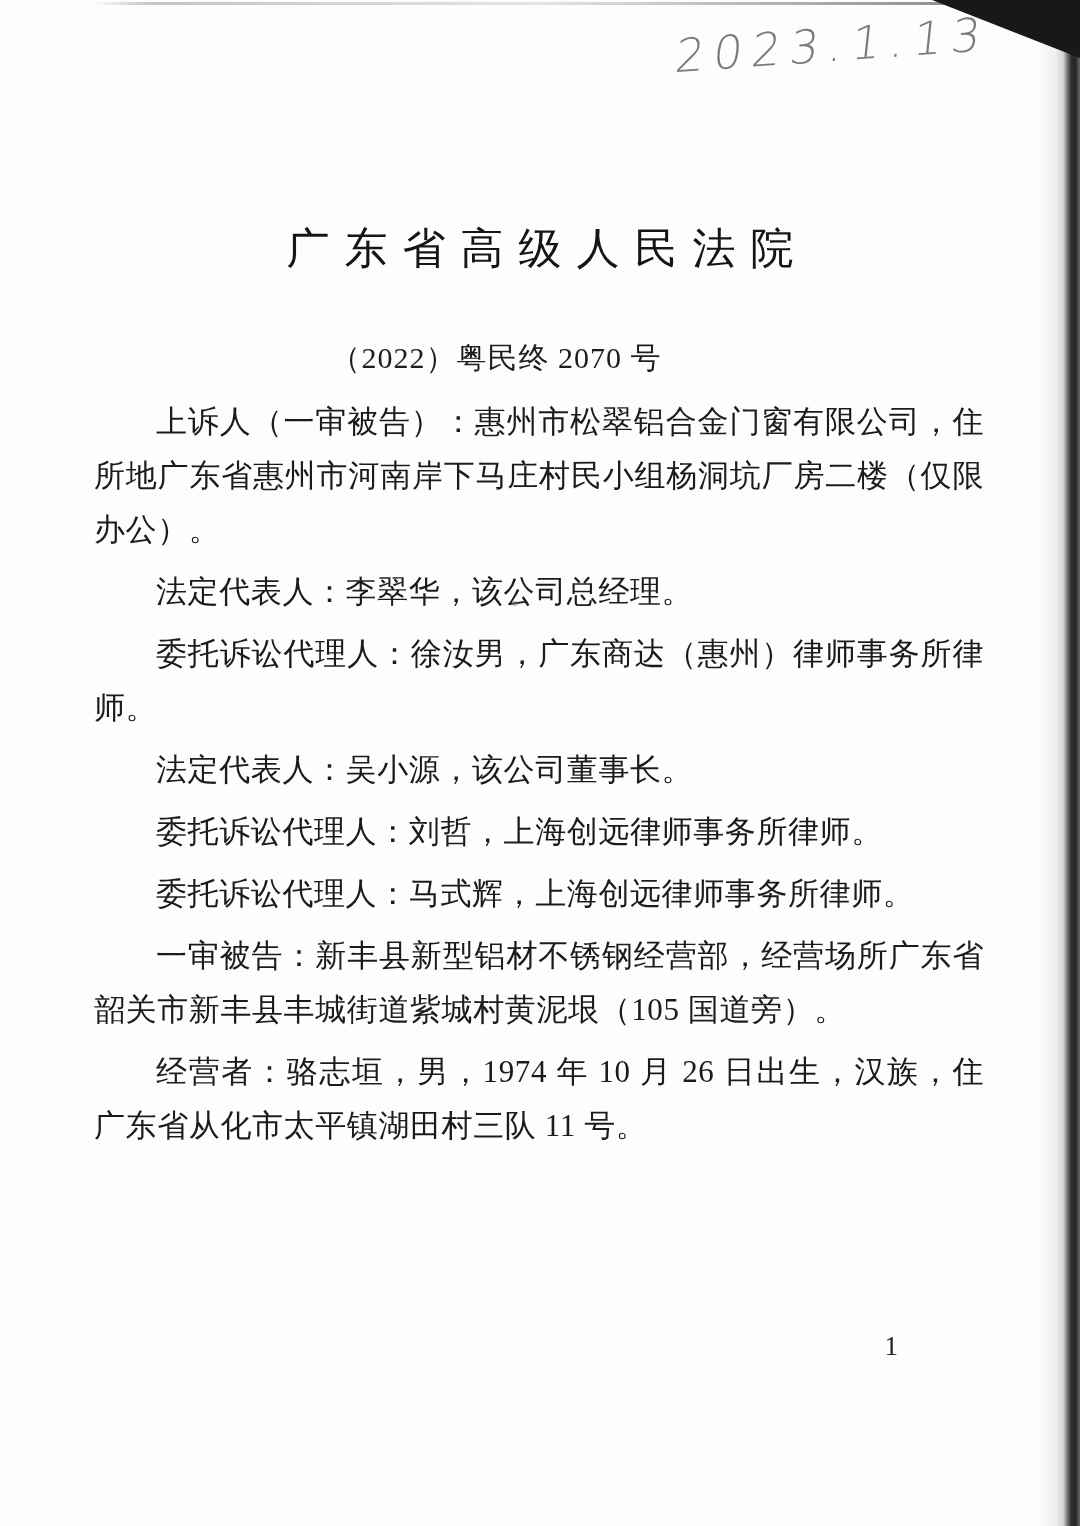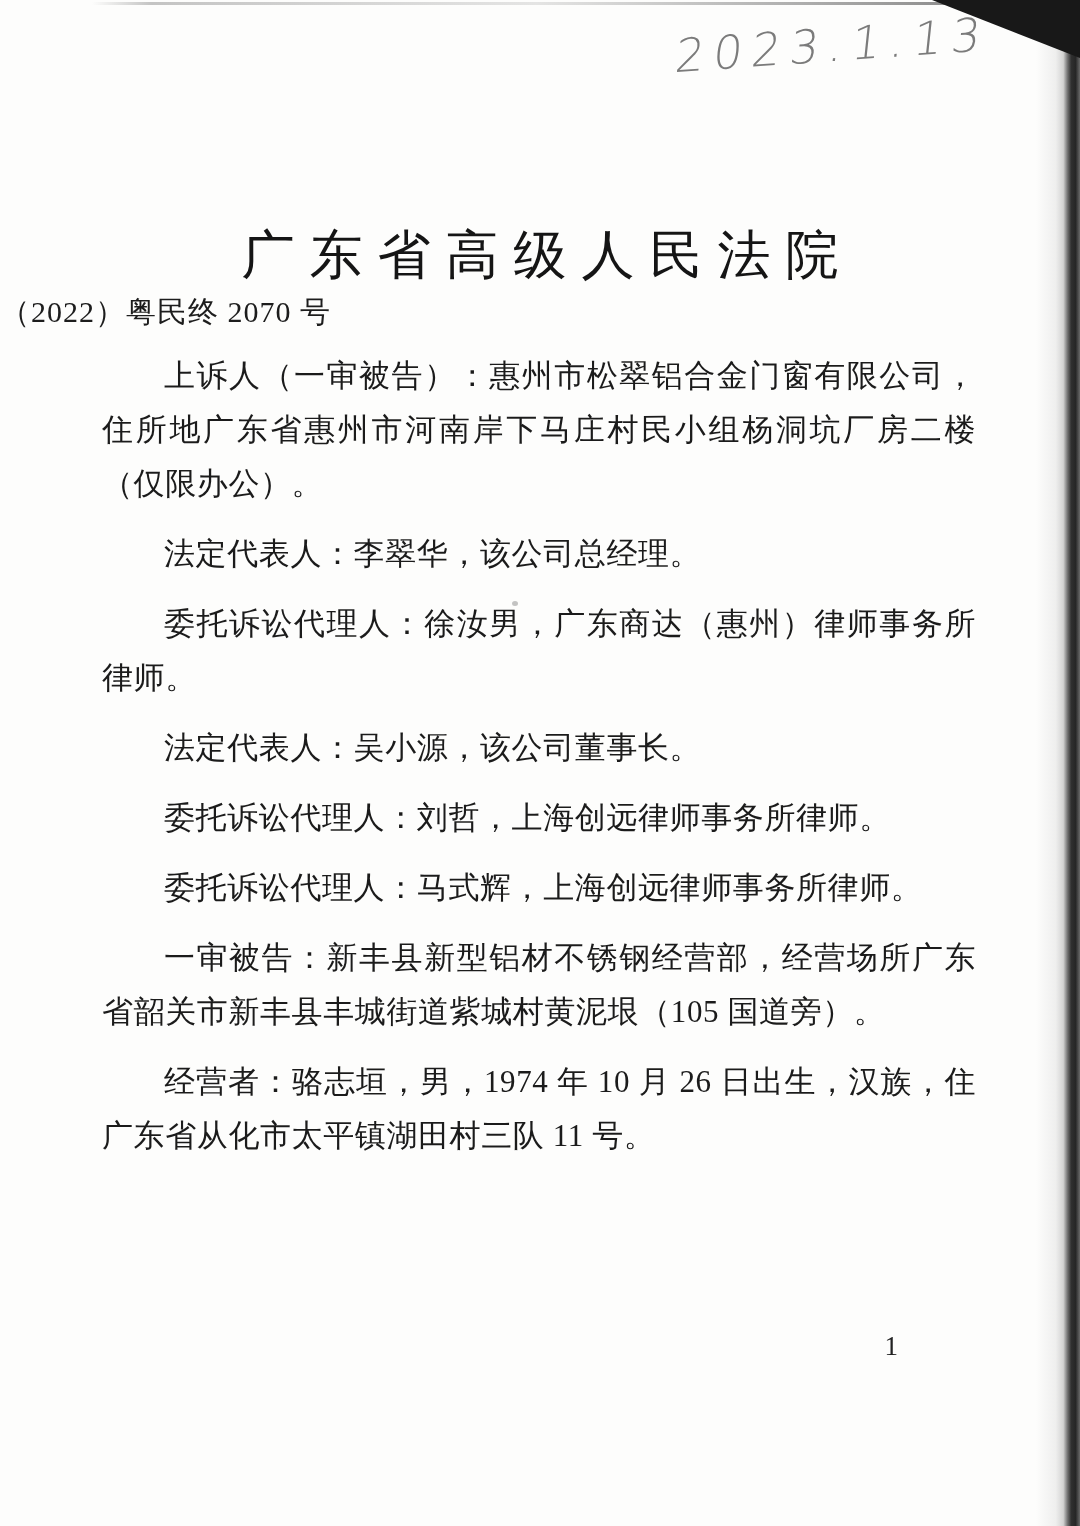--- a/index.html
+++ b/index.html
@@ -55,49 +55,50 @@
     color: rgba(100,100,100,0.85);
     letter-spacing: 9px;
     transform: rotate(-4deg) skewX(-10deg);
     white-space: nowrap;
   }
 
   
   .court-name {
     padding-top: 220px;
     text-align: center;
-    font-size: 53px;
+    font-size: 43px;
     font-weight: 500;
     letter-spacing: 15px;
     text-indent: 15px;
     color: #151515;
   }
   .doc-type {
     margin-top: 40px;
     text-align: center;
     font-size: 45px;
     font-weight: 600;
     letter-spacing: 13px;
     text-indent: 13px;
     color: #151515;
   }
   .case-number {
-    text-align: left;
+    margin-top: 60px;
+    text-align: center;
     padding-right: 88px;
     font-size: 30px;
     color: #1d1d1d;
     letter-spacing: 1px;
   }
   .content {
     margin-top: 16px;
     padding-left: 86px;
     padding-right: 88px;
   }
   .content p {
-    margin: 16px;
+    margin: 8px;
     font-size: 31px;
     line-height: 54px;
     text-align: justify;
     text-indent: 2em;
     letter-spacing: 0.6px;
     color: #1b1b1b;
   }
   .page-number {
     position: absolute;
     right: 182px;

